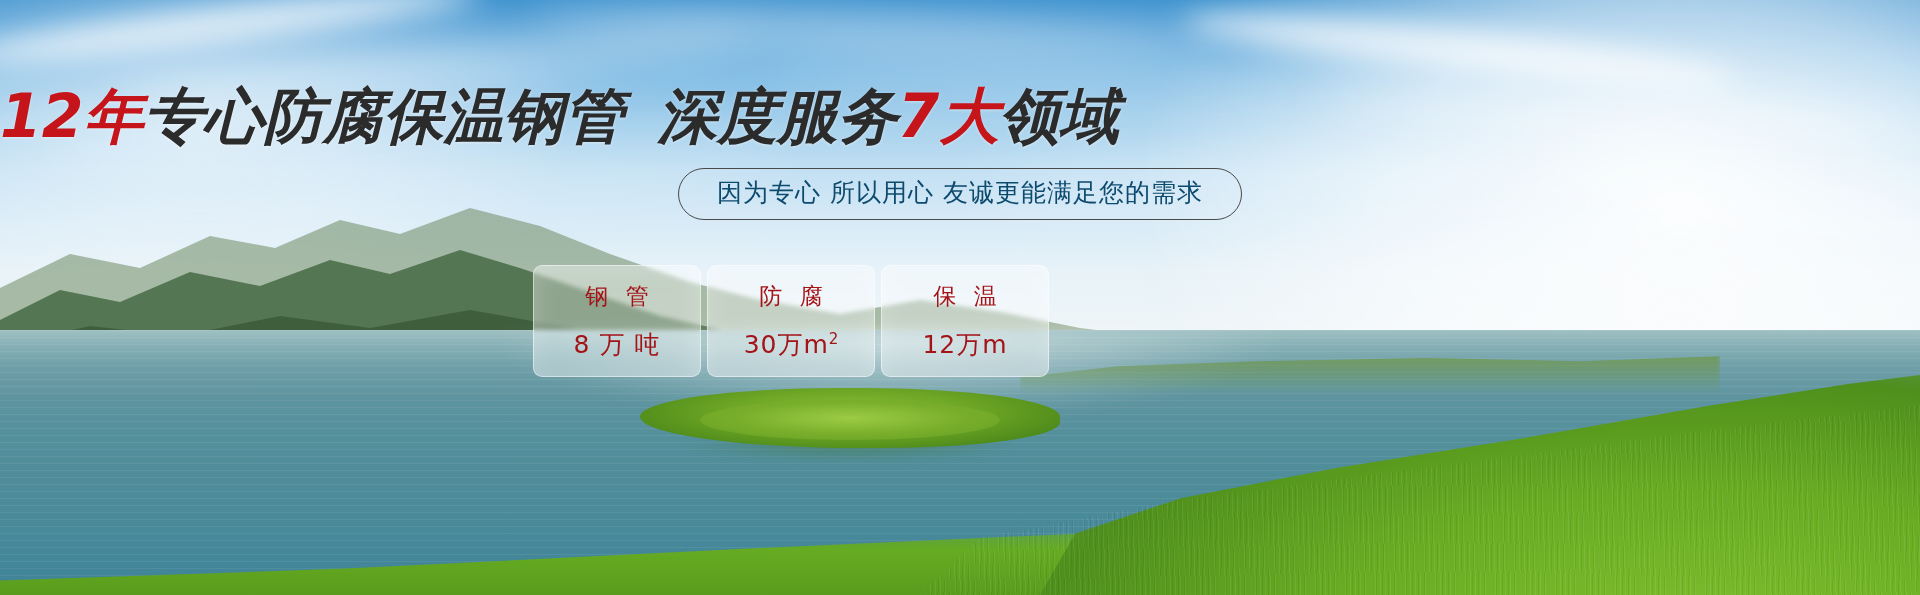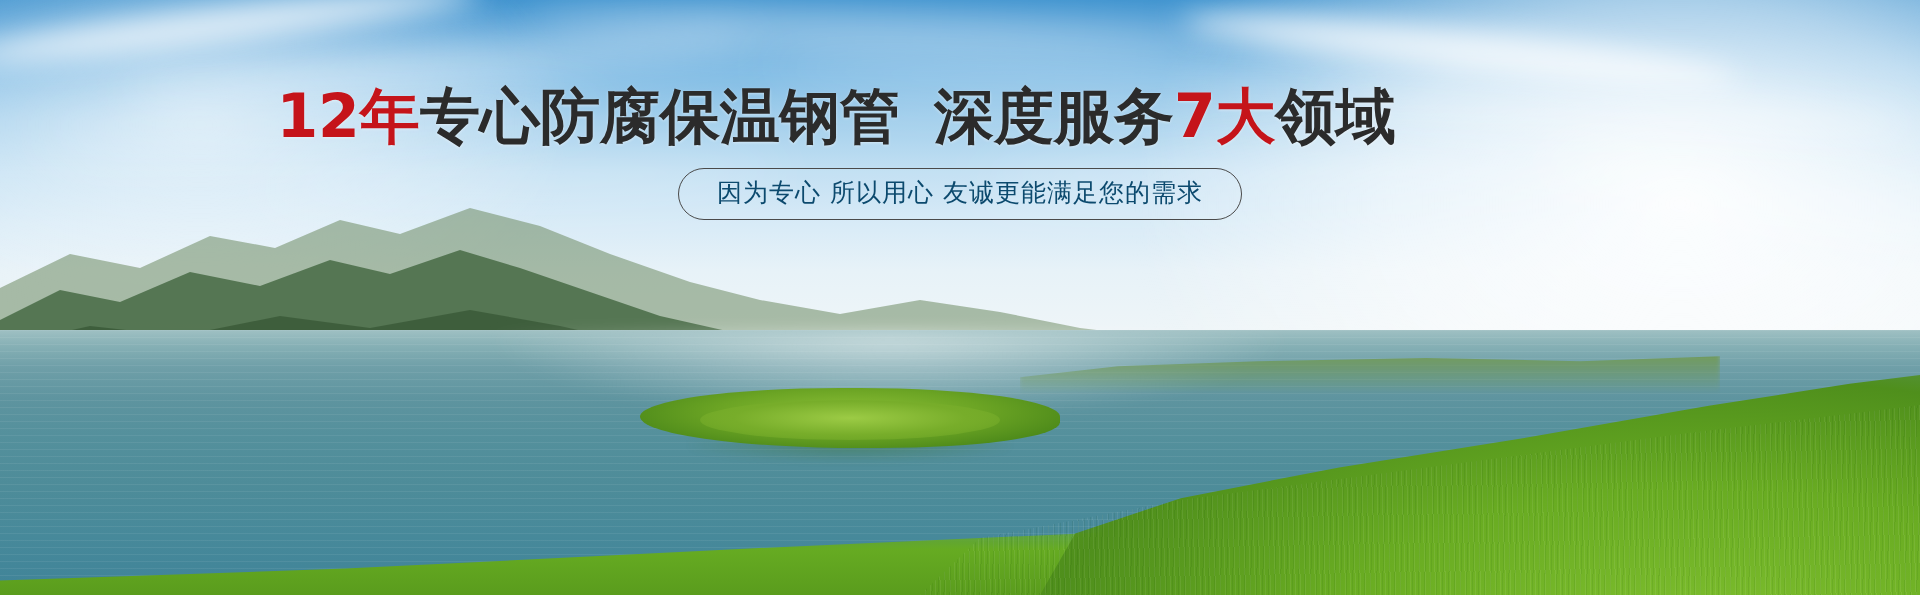--- a/index.html
+++ b/index.html
@@ -123,28 +123,28 @@
   .far-bank{
     position:absolute;left:1020px;top:352px;width:700px;height:42px;
     background:linear-gradient(180deg,rgba(110,150,70,0.85),rgba(110,150,70,0) 100%);
     filter:blur(2px);
     clip-path:polygon(0% 60%,14% 34%,34% 22%,58% 14%,80% 22%,100% 10%,100% 100%,0% 100%);
   }
 
   
   .headline{
     position:absolute;left:0;top:83px;width:1672px;
-    text-align:center;
     font-family:"DejaVu Sans","Liberation Sans",sans-serif;
     font-weight:bold;
     font-size:60px;
     line-height:66px;
     letter-spacing:0px;
     white-space:nowrap;
     text-shadow:0 1px 3px rgba(255,255,255,0.45);
+    font-style:italic;
   }
   .hl-red{color:#c5141a;}
   .hl-dark{color:#2b2b2b;}
   .hl-gap{display:inline-block;width:34px;}
 
   .subtitle-wrap{
     position:absolute;left:0;top:168px;width:1920px;text-align:center;
   }
   .subtitle{
     display:inline-block;
@@ -237,14 +237,28 @@
   <div class="grass-texture"></div>
 
   <div class="headline">
     <span class="hl-red">12年</span><span class="hl-dark">专心防腐保温钢管</span><span class="hl-gap"></span><span class="hl-dark">深度服务</span><span class="hl-red">7大</span><span class="hl-dark">领域</span>
   </div>
 
   <div class="subtitle-wrap">
     <span class="subtitle">因为专心 所以用心  友诚更能满足您的需求</span>
   </div>
 
+  <div class="cards">
+    <div class="card">
+      <div class="card-title">钢 管</div>
+      <div class="card-value"><span>8 万 吨</span><sup></sup></div>
+    </div>
+    <div class="card">
+      <div class="card-title">防 腐</div>
+      <div class="card-value"><span>30万m</span><sup>2</sup></div>
+    </div>
+    <div class="card">
+      <div class="card-title">保 温</div>
+      <div class="card-value"><span>12万m</span><sup></sup></div>
+    </div>
+  </div>
 
 </div>
 
 </body></html>

